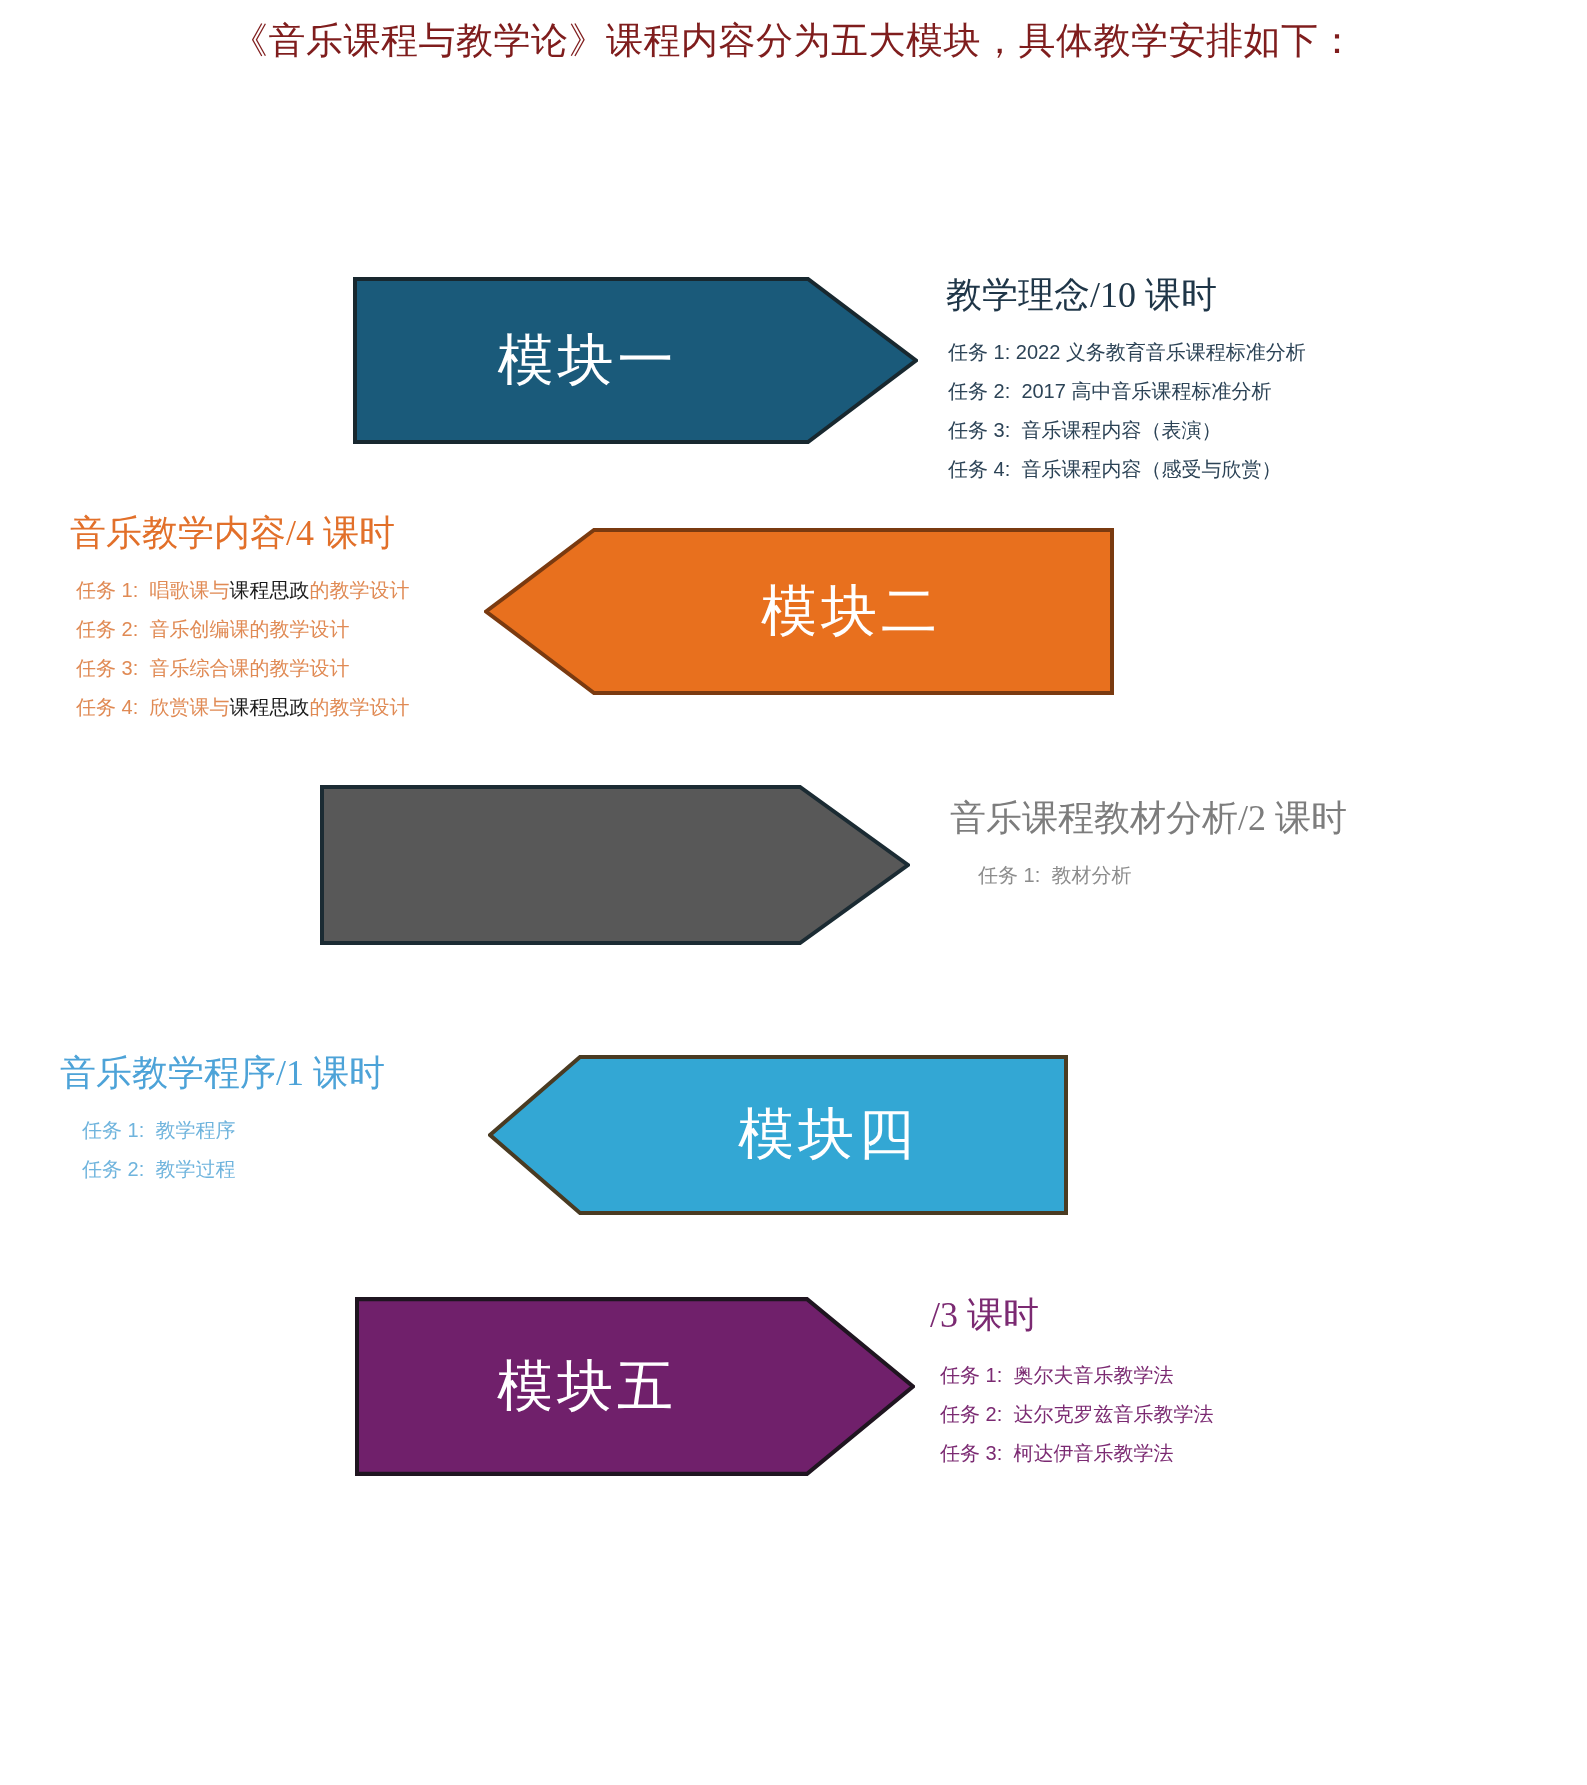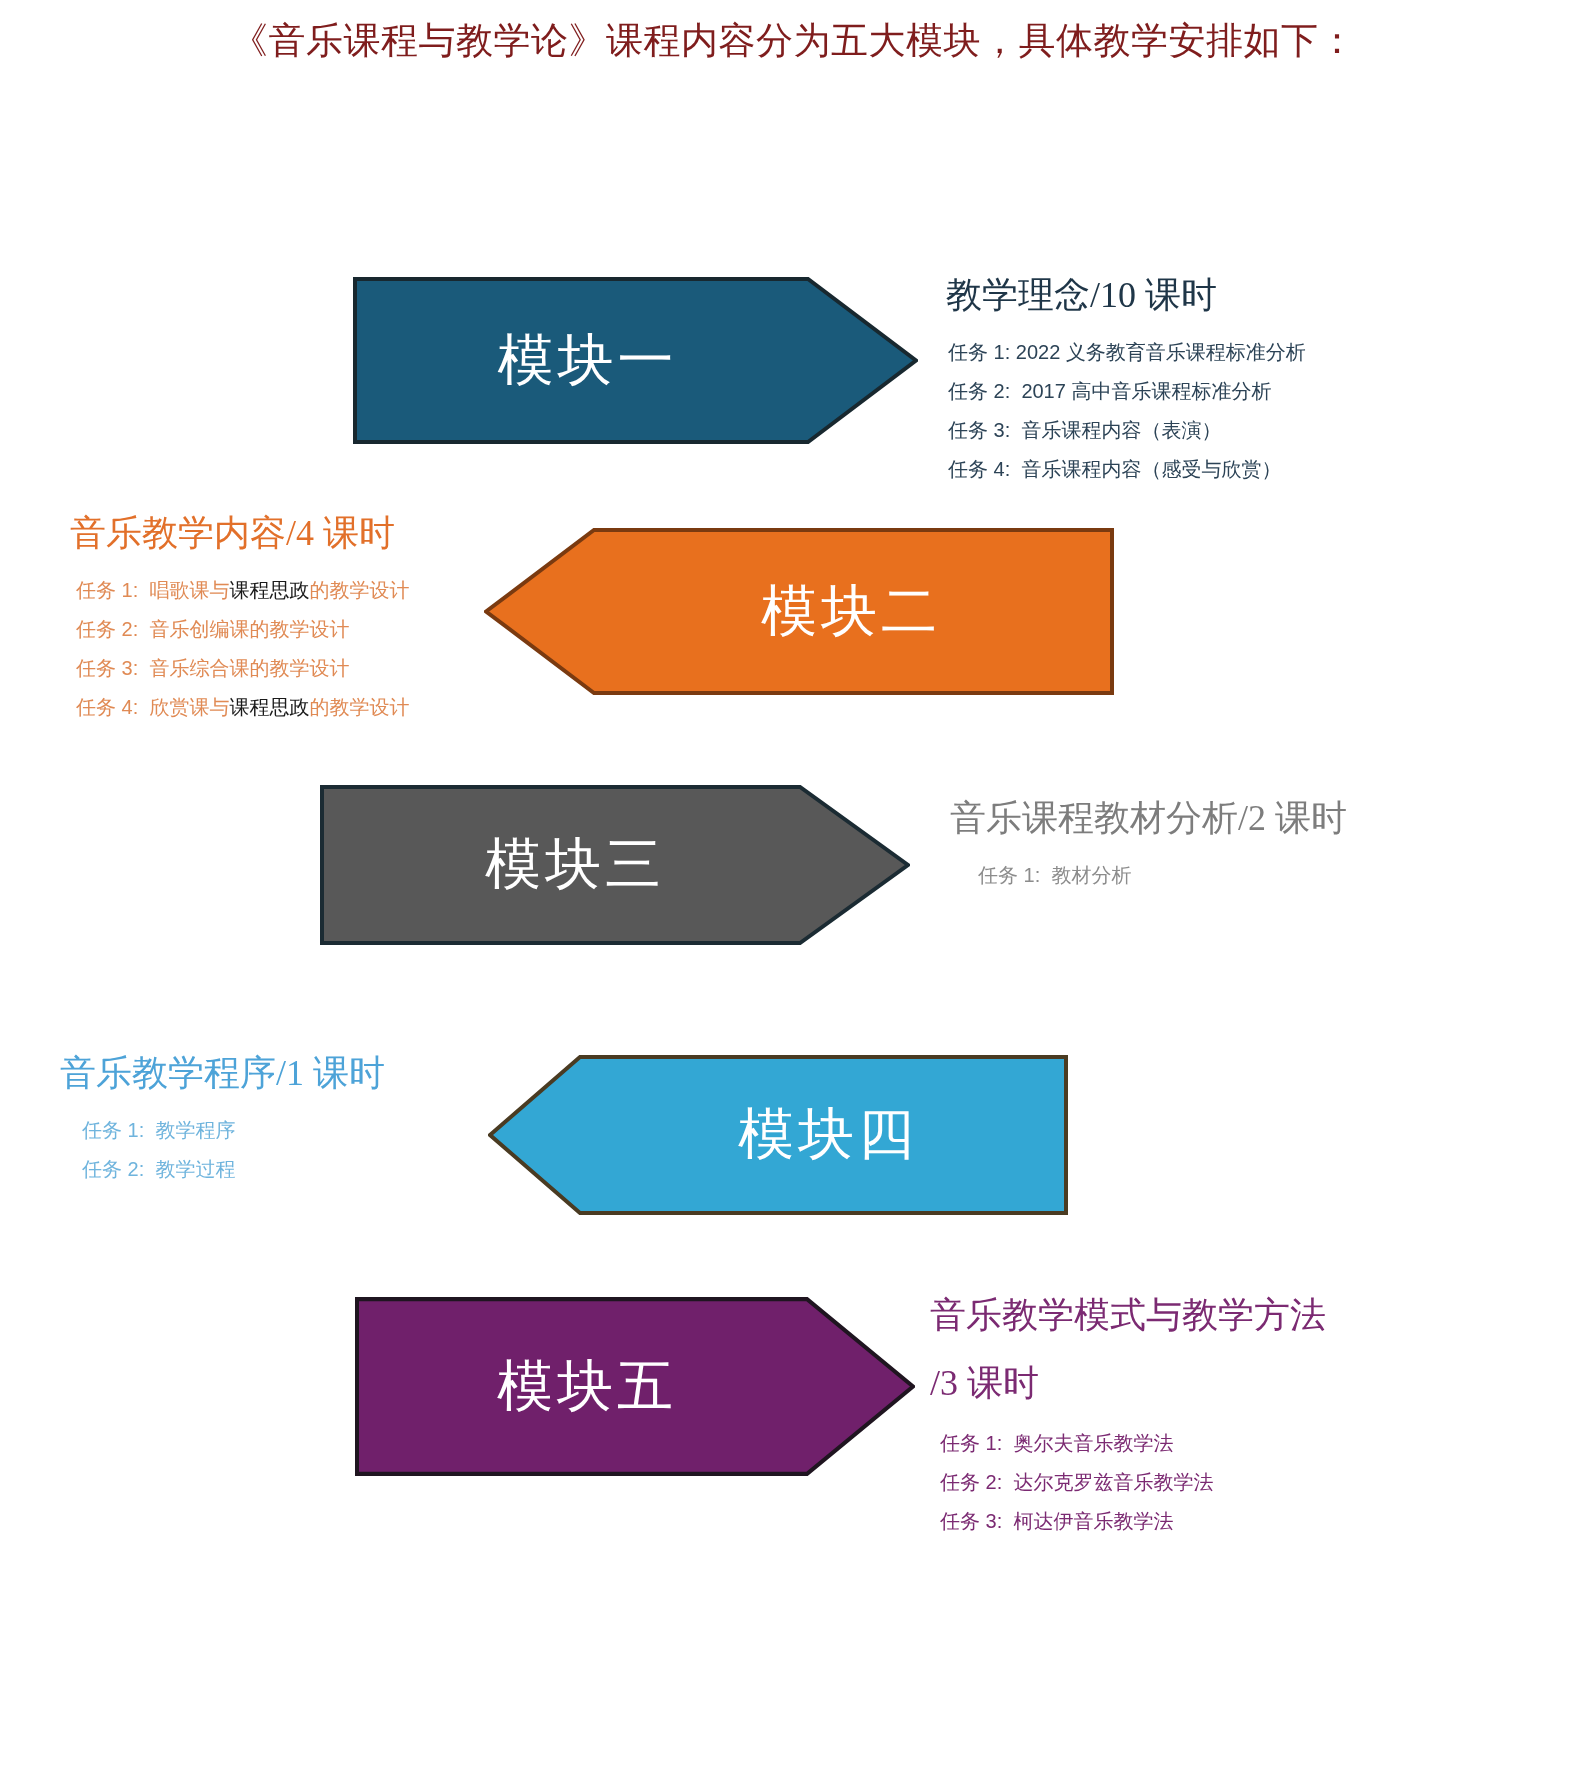--- a/index.html
+++ b/index.html
@@ -161,21 +161,20 @@
     <li class="task"><span>任务 2:</span>&nbsp;&nbsp;<span>音乐创编课的教学设计</span></li>
     <li class="task"><span>任务 3:</span>&nbsp;&nbsp;<span>音乐综合课的教学设计</span></li>
     <li class="task"><span>任务 4:</span>&nbsp;&nbsp;<span>欣赏课与</span><b>课程思政</b><span>的教学设计</span></li>
   </ul>
 </div>
 
 <div class="arrow" id="arrow-m3">
   <svg viewBox="0 0 590 160" preserveAspectRatio="none">
     <polygon points="2,2 480,2 588,80 480,158 2,158" fill="#585858" stroke="#1b2b33" stroke-width="4"></polygon>
   </svg>
-  <span class="arrow-label">模块三</span>
 </div>
 
 <div class="block" id="block-m3">
   <div class="block-heading">音乐课程教材分析/2 课时</div>
   <ul class="task-list">
     <li class="task"><span>任务 1:</span>&nbsp;&nbsp;<span>教材分析</span></li>
   </ul>
 </div>
 
 <div class="arrow" id="arrow-m4">
@@ -194,20 +193,19 @@
 </div>
 
 <div class="arrow" id="arrow-m5">
   <svg viewBox="0 0 560 173" preserveAspectRatio="none">
     <polygon points="2,2 452,2 558,86.5 452,171 2,171" fill="#70206b" stroke="#1f1520" stroke-width="4"></polygon>
   </svg>
   <span class="arrow-label">模块五</span>
 </div>
 
 <div class="block" id="block-m5">
-  <div class="block-heading wrap">音乐教学模式与教学方法</div>
   <div class="block-heading wrap">/3 课时</div>
   <ul class="task-list">
     <li class="task"><span>任务 1:</span>&nbsp;&nbsp;<span>奥尔夫音乐教学法</span></li>
     <li class="task"><span>任务 2:</span>&nbsp;&nbsp;<span>达尔克罗兹音乐教学法</span></li>
     <li class="task"><span>任务 3:</span>&nbsp;&nbsp;<span>柯达伊音乐教学法</span></li>
   </ul>
 </div>
 
 </body></html>

